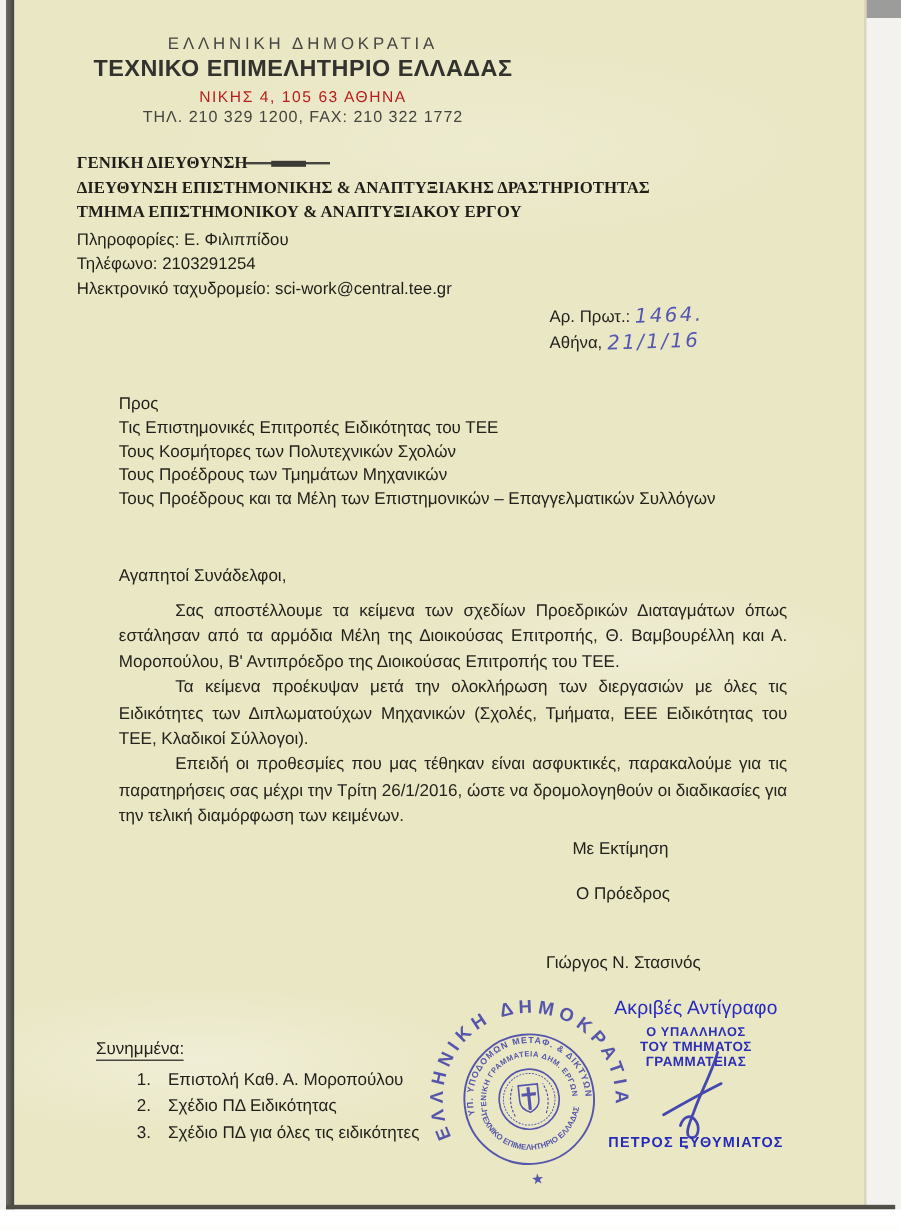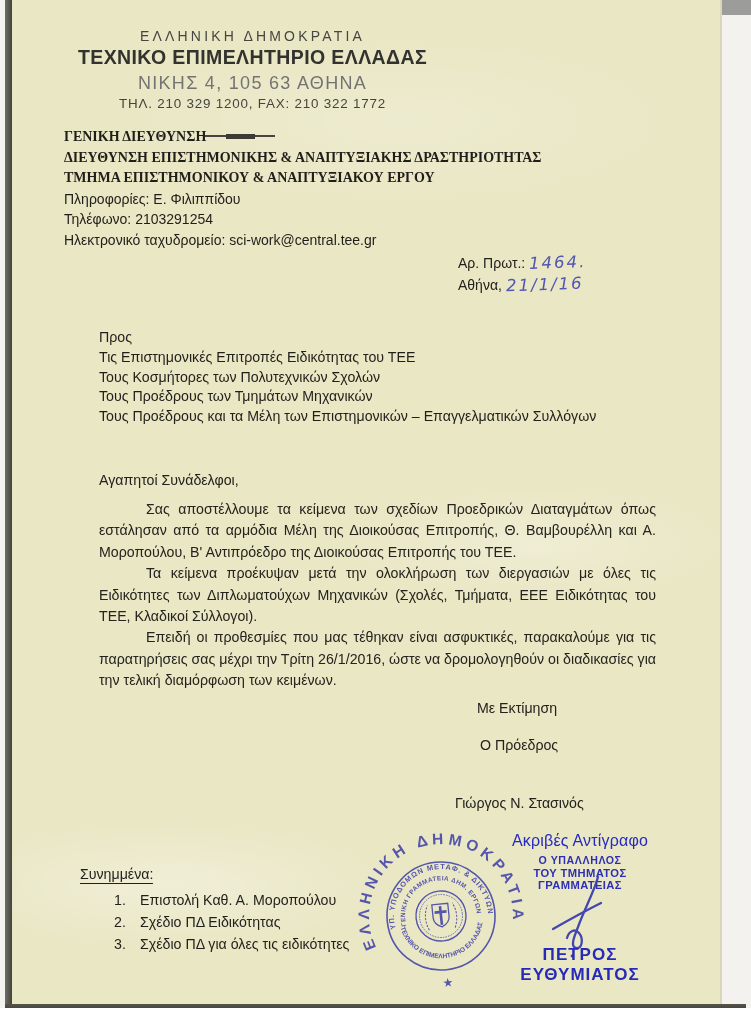--- a/index.html
+++ b/index.html
@@ -23,21 +23,21 @@
       radial-gradient(ellipse 400px 120px at 55% 12%, rgba(255,255,255,0.18), transparent 70%),
       #eae7c5;
     border-right:2px solid #d9d6bb;
   }
   .abs { position:absolute; }
 
   
   .letterhead { left:55px; top:28px; width:395px; text-align:center; color:#3a3a36; }
   .lh-country { font-size:14px; letter-spacing:3.2px; color:#464642; }
   .lh-org { font-size:19.5px; font-weight:bold; letter-spacing:0.4px; color:#32322e; margin-top:2px; }
-  .lh-addr { font-size:18px; letter-spacing:1.3px; margin-top:4px; color:#737373; }
+  .lh-addr { font-size:13px; letter-spacing:1.3px; margin-top:4px; color:#b91c1c; }
   .lh-tel { font-size:13.4px; letter-spacing:0.8px; margin-top:2px; color:#45453f; }
   .header-rule { position:absolute; left:150px; top:107px; width:70px; height:2px; background:#45443e; }
   .header-rule-thick { position:absolute; left:21px; top:-1.5px; width:29px; height:5px; background:#3b3a34; }
 
   
   .department { left:64px; top:127px; color:#1f1e19; font-size:14px; line-height:20.6px; }
   .department .b { font-weight:bold;font-family:Liberation Serif, serif; }
 
   
   .protocol { left:458px; top:252px; color:#23221d; font-size:14px; line-height:22px; white-space:nowrap; }
@@ -69,21 +69,21 @@
   .stamp { left:350px; top:825px; width:182px; height:182px; opacity:0.9; transform:rotate(-6deg); }
   .stamp text { fill:#4547a9; }
   .stamp .ring { stroke:#4547a9; fill:none; }
 
   
   .cert { left:494px; top:832px; width:172px; text-align:center; }
   .cert-title { font-size:16px; font-weight:normal; color:#2629c2; letter-spacing:0.2px; }
   .cert-l1 { font-size:10.6px; font-weight:bold; color:#2c2fb6; margin-top:4px; letter-spacing:0.6px; }
   .cert-l2 { font-size:11.2px; font-weight:bold; color:#2c2fb6; margin-top:1px; letter-spacing:0.4px; }
   .cert-name { position:absolute; left:494px; top:945px; width:172px; text-align:center;
-               font-size:17px; font-weight:bold; color:#262ab8; letter-spacing:1px; }
+               font-size:12px; font-weight:bold; color:#262ab8; letter-spacing:1px; }
   .sig { left:535px; top:872px; width:100px; height:90px; }
 </style>
 </head>
 <body>
 
 <div class="scan">
   <div class="scanner-corner"></div>
   <div class="edge-left-dark"></div>
 
   <div class="paper"></div>

